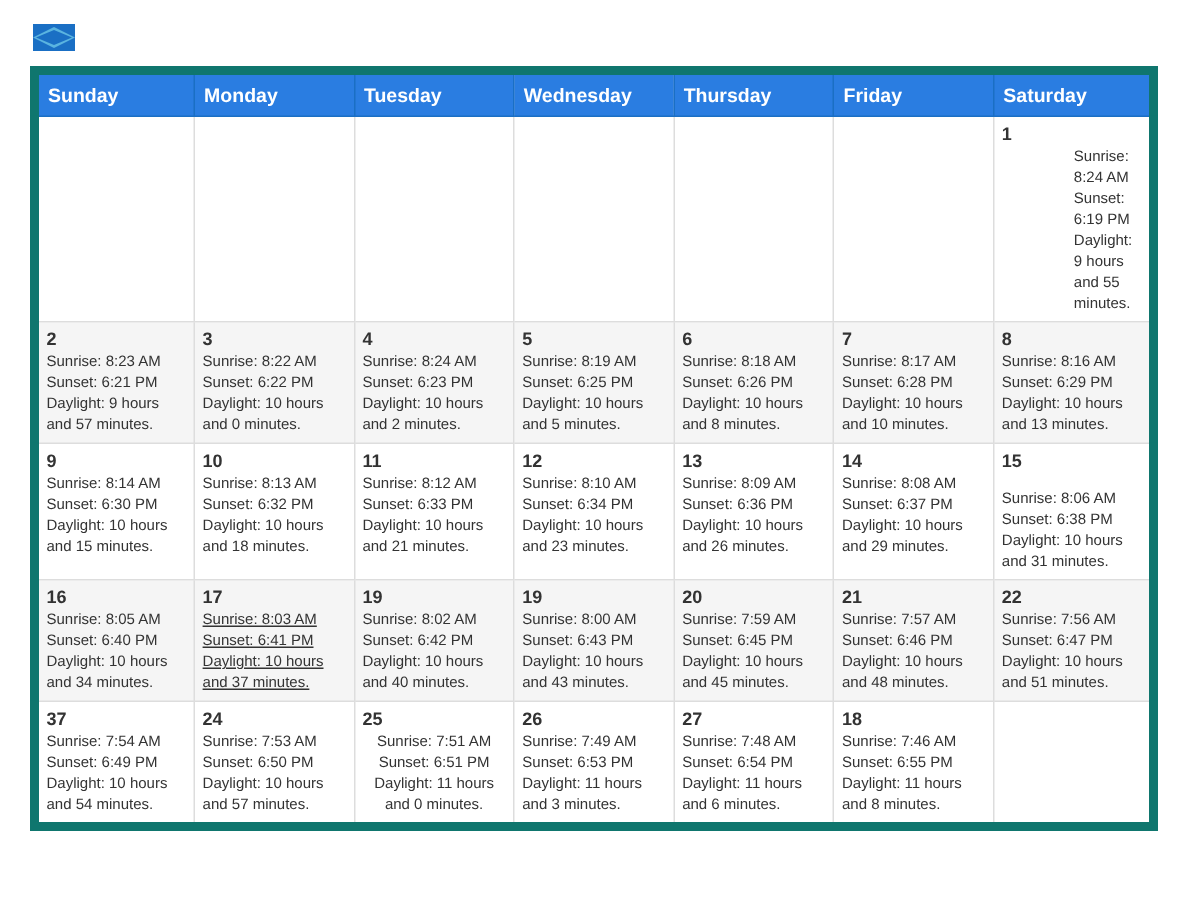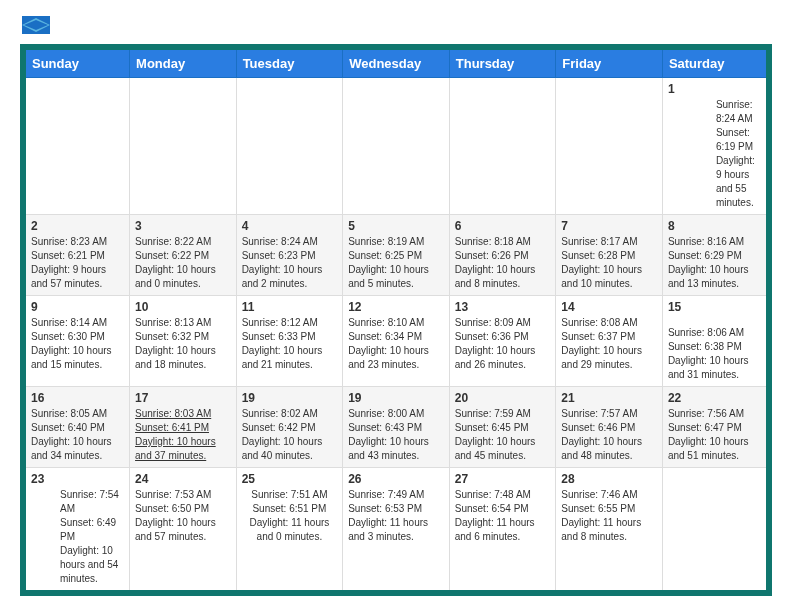--- a/index.html
+++ b/index.html
@@ -280,22 +280,22 @@
           </td>
           <td>
             <span class="day-num">22</span>
             <div class="day-info" style="white-space: pre-line;">Sunrise: 7:56 AM
 Sunset: 6:47 PM
 Daylight: 10 hours and 51 minutes.</div>
           </td>
         </tr>
         <tr>
           <td>
-            <span class="day-num">23</span>
-            <div class="day-info" style="white-space: pre-line; margin-left: 29px;">Sunrise: 7:54 AM
+            <span class="day-num">37</span>
+            <div class="day-info" style="white-space: pre-line;">Sunrise: 7:54 AM
 Sunset: 6:49 PM
 Daylight: 10 hours and 54 minutes.</div>
           </td>
           <td>
             <span class="day-num">24</span>
             <div class="day-info" style="white-space: pre-line;">Sunrise: 7:53 AM
 Sunset: 6:50 PM
 Daylight: 10 hours and 57 minutes.</div>
           </td>
           <td>
@@ -310,21 +310,21 @@
 Sunset: 6:53 PM
 Daylight: 11 hours and 3 minutes.</div>
           </td>
           <td>
             <span class="day-num">27</span>
             <div class="day-info" style="white-space: pre-line;">Sunrise: 7:48 AM
 Sunset: 6:54 PM
 Daylight: 11 hours and 6 minutes.</div>
           </td>
           <td>
-            <span class="day-num">28</span>
+            <span class="day-num">18</span>
             <div class="day-info" style="white-space: pre-line;">Sunrise: 7:46 AM
 Sunset: 6:55 PM
 Daylight: 11 hours and 8 minutes.</div>
           </td>
           <td class="empty-cell"></td>
         </tr>
       </tbody>
   </table>
 </div>
 

